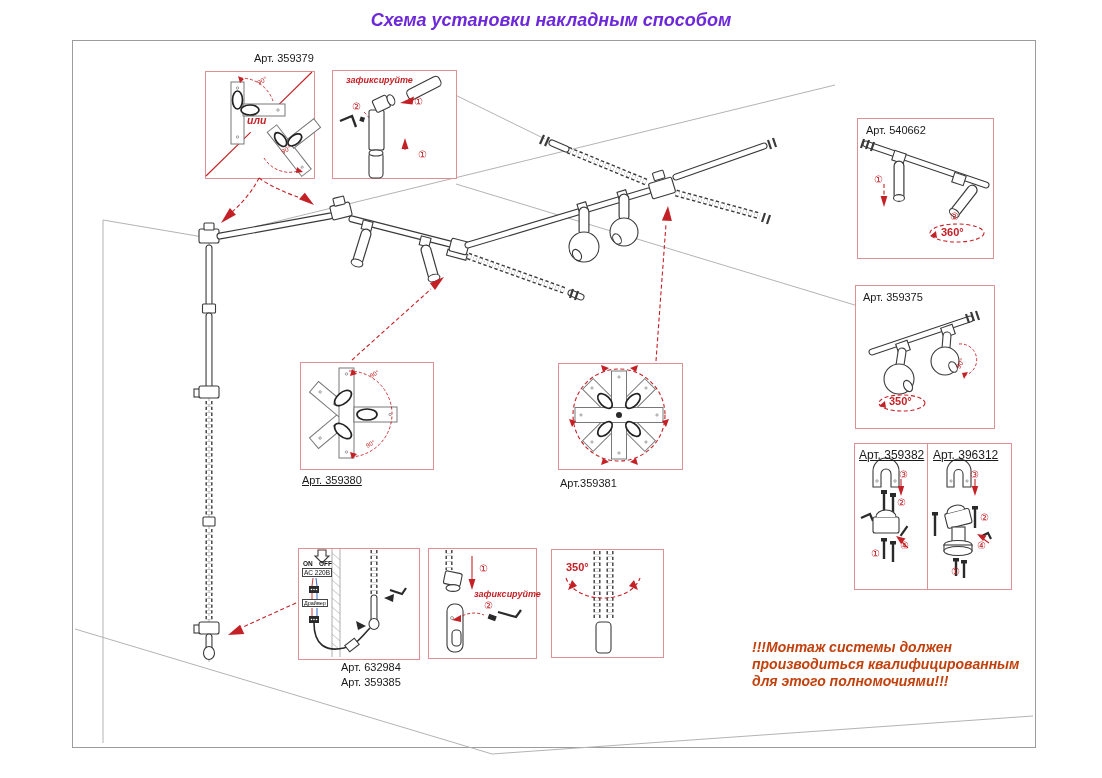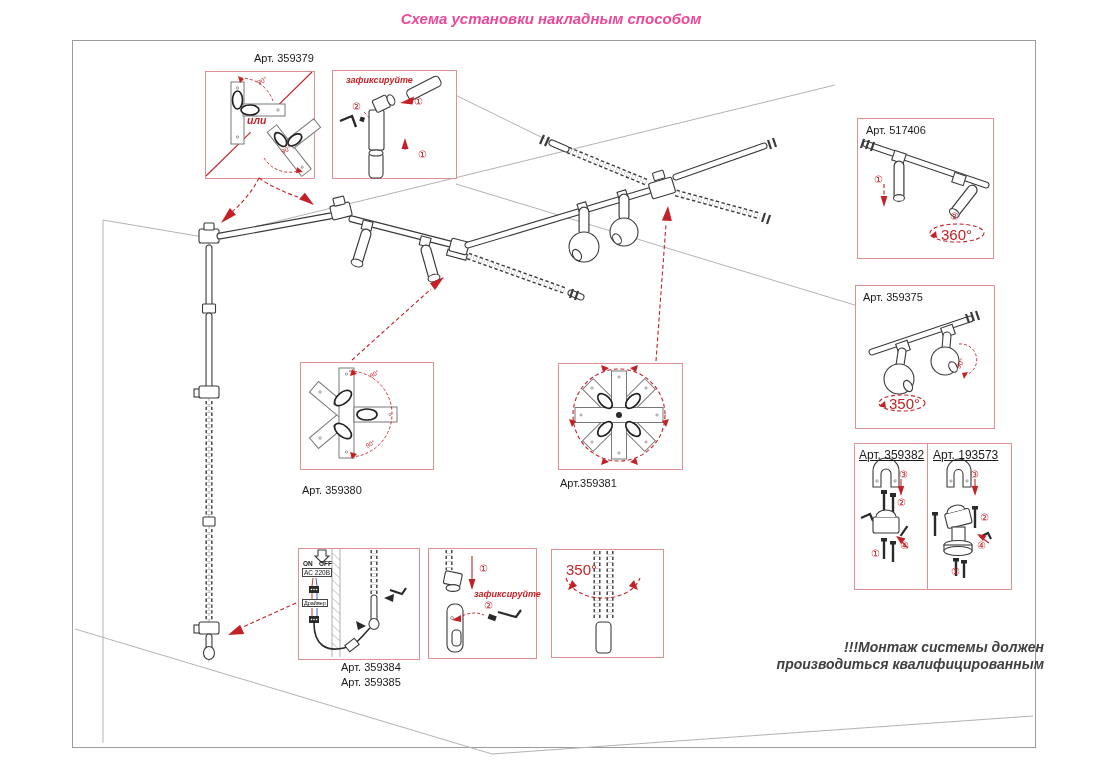--- a/index.html
+++ b/index.html
@@ -1,37 +1,37 @@
 <!DOCTYPE html>
 <html><head>
 <meta charset="utf-8">
 <style>
   html,body{margin:0;padding:0;background:#ffffff;}
   .page{position:relative;width:1102px;height:778px;background:#fff;
         font-family:"Liberation Sans",sans-serif;overflow:hidden;}
   .title{position:absolute;top:10px;left:0;width:100%;text-align:center;
-         font-size:15px;font-weight:bold;font-style:italic;color:#ec4899;z-index:4;}
+         font-size:18px;font-weight:bold;font-style:italic;color:#6d28d9;z-index:4;}
   .frame{position:absolute;left:72px;top:40px;width:962px;height:706px;
          border:1px solid #9c9c9c;z-index:0;}
   svg.bg{position:absolute;left:0;top:0;z-index:1;}
   svg.fg{position:absolute;left:0;top:0;z-index:3;pointer-events:none;}
   .callout{position:absolute;background:#fff;border:1px solid #de9094;z-index:2;}
   .txt{position:absolute;z-index:4;color:#1a1a1a;white-space:nowrap;}
   .lbl{font-size:11px;}
   .lbs{font-size:12px;text-decoration:underline;}
   .num{font-size:10px;color:#c42127;}
-  .ang{font-size:15px;font-weight:normal;color:#c42127;}
+  .ang{font-size:11px;font-weight:bold;color:#c42127;}
   .angs{font-size:6.5px;color:#c42127;}
   .fixt{font-size:9px;font-style:italic;font-weight:bold;color:#c42127;}
   .ortx{font-size:10.5px;font-weight:bold;font-style:italic;color:#c42127;}
   .tiny{font-size:6.5px;font-weight:bold;color:#111;}
   .tbox{border:1px solid #444;padding:0 1px;font-size:6.5px;color:#111;background:#fff;}
   .dbox{border:1px solid #444;padding:0 1px;font-size:5.5px;color:#111;background:#fff;}
-  .warn{position:absolute;left:752px;top:639px;width:292px;text-align:right;
-        font-size:14px;font-weight:bold;font-style:italic;line-height:17px;color:#404040;z-index:4;}
+  .warn{position:absolute;left:752px;top:639px;width:292px;text-align:left;
+        font-size:14px;font-weight:bold;font-style:italic;line-height:17px;color:#c2410c;z-index:4;}
   
   .gy{stroke:#b3b3b3;stroke-width:1;fill:none;}
   .tu7{stroke:#3a3a3a;stroke-width:7;stroke-linecap:round;fill:none;}
   .tu5{stroke:#fff;stroke-width:4.8;stroke-linecap:round;fill:none;}
   .ch7{stroke:#3a3a3a;stroke-width:7;stroke-dasharray:3.3 2.5;fill:none;}
   .ch4{stroke:#fff;stroke-width:4.2;stroke-dasharray:3.3 2.5;fill:none;}
   .sp-d{stroke:#3a3a3a;stroke-width:11;stroke-linecap:round;fill:none;}
   .sp-w{stroke:#fff;stroke-width:8.6;stroke-linecap:round;fill:none;}
   .st-d{stroke:#3a3a3a;stroke-width:9;stroke-linecap:round;fill:none;}
   .st-w{stroke:#fff;stroke-width:6.8;stroke-linecap:round;fill:none;}
@@ -472,58 +472,59 @@
   <span class="txt lbl" style="left:226px;top:52px;margin-left:28px;">Арт. 359379</span>
   <span class="txt ortx" style="left:247px;top:114px;">или</span>
   <span class="txt angs" style="left:257px;top:77px;transform:rotate(-28deg);">90°</span>
   <span class="txt angs" style="left:281px;top:146px;transform:rotate(-28deg);">90°</span>
 
   <span class="txt fixt" style="left:346px;top:75px;">зафиксируйте</span>
   <span class="txt num" style="left:352px;top:101px;">②</span>
   <span class="txt num" style="left:414px;top:96px;">①</span>
   <span class="txt num" style="left:418px;top:149px;">①</span>
 
-  <span class="txt lbl" style="left:866px;top:124px;">Арт. 517406</span>
+  <span class="txt lbl" style="left:866px;top:124px;">Арт. 540662</span>
   <span class="txt num" style="left:874px;top:174px;">①</span>
   <span class="txt num" style="left:950px;top:211px;">②</span>
   <span class="txt ang" style="left:941px;top:226px;">360°</span>
 
   <span class="txt lbl" style="left:863px;top:291px;">Арт. 359375</span>
   <span class="txt ang" style="left:889px;top:395px;">350°</span>
   <span class="txt angs" style="left:955px;top:360px;transform:rotate(-60deg);font-size:7px;">90°</span>
 
   <span class="txt lbs" style="left:859px;top:448px;">Арт. 359382</span>
   <span class="txt num" style="left:899px;top:469px;">③</span>
   <span class="txt num" style="left:897px;top:497px;">②</span>
   <span class="txt num" style="left:900px;top:540px;">④</span>
   <span class="txt num" style="left:871px;top:548px;">①</span>
 
-  <span class="txt lbs" style="left:933px;top:448px;">Арт. 193573</span>
+  <span class="txt lbs" style="left:933px;top:448px;">Арт. 396312</span>
   <span class="txt num" style="left:970px;top:469px;">③</span>
   <span class="txt num" style="left:980px;top:512px;">②</span>
   <span class="txt num" style="left:977px;top:540px;">④</span>
   <span class="txt num" style="left:951px;top:566px;">①</span>
 
-  <span class="txt lbl" style="left:302px;top:484px;">Арт. 359380</span>
+  <span class="txt lbl" style="left:302px;top:474px;text-decoration:underline;">Арт. 359380</span>
   <span class="txt angs" style="left:370px;top:371px;transform:rotate(-30deg);font-size:6px;">90°</span>
   <span class="txt angs" style="left:366px;top:441px;transform:rotate(-30deg);font-size:6px;">90°</span>
 
   <span class="txt lbl" style="left:560px;top:477px;">Арт.359381</span>
 
   <span class="txt tiny" style="left:303px;top:560px;">ON</span>
   <span class="txt tiny" style="left:319px;top:560px;">OFF</span>
   <span class="txt tbox" style="left:302px;top:568px;">AC 220В</span>
   <span class="txt dbox" style="left:302px;top:599px;">Драйвер</span>
-  <span class="txt lbl" style="left:341px;top:661px;">Арт. 359384</span>
+  <span class="txt lbl" style="left:341px;top:661px;">Арт. 632984</span>
   <span class="txt lbl" style="left:341px;top:676px;">Арт. 359385</span>
 
   <span class="txt num" style="left:479px;top:563px;">①</span>
   <span class="txt fixt" style="left:474px;top:589px;">зафиксируйте</span>
   <span class="txt num" style="left:484px;top:600px;">②</span>
 
   <span class="txt ang" style="left:566px;top:561px;">350°</span>
 
   <div class="warn">
     <div>!!!Монтаж системы должен</div>
     <div>производиться квалифицированным</div>
+    <div>для этого полномочиями!!!</div>
   </div>
 
 </div>
 
 </body></html>

